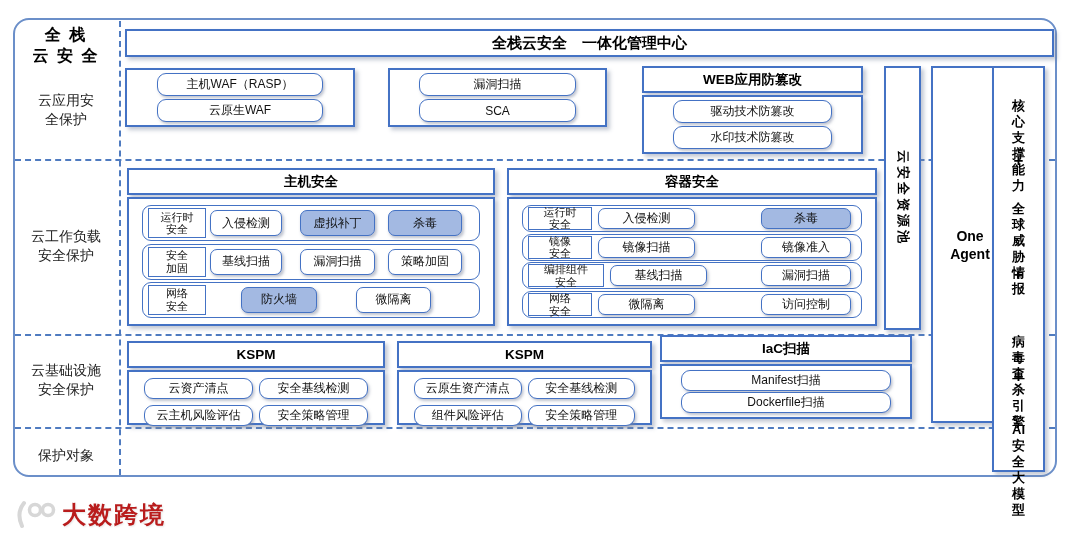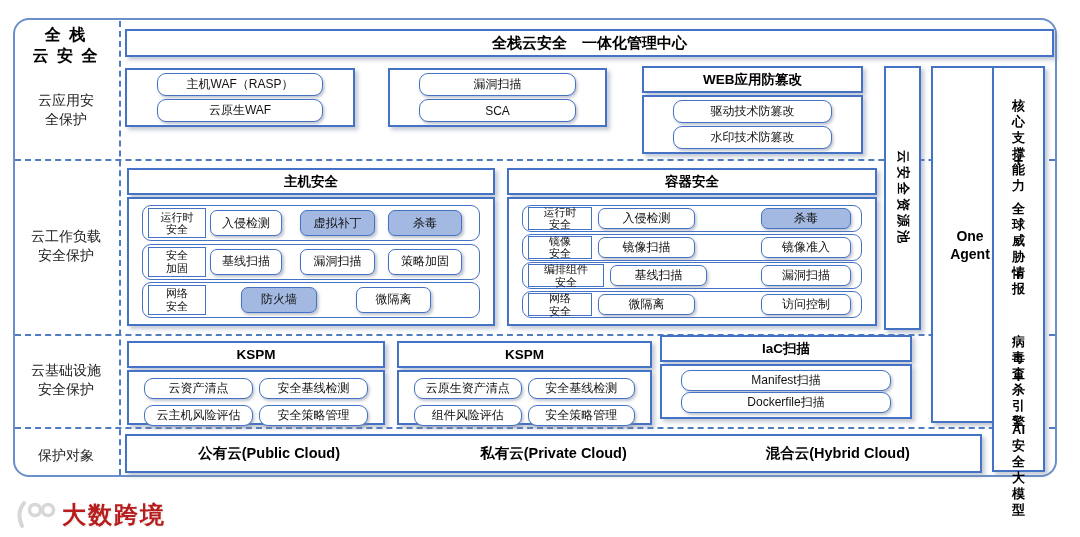--- a/index.html
+++ b/index.html
@@ -201,25 +201,20 @@
     </div>
   </div>
   <div class="panel" id="p-iac">
     <div class="p-head">IaC扫描</div>
     <div class="p-body stack-body">
       <div class="pill">Manifest扫描</div>
       <div class="pill">Dockerfile扫描</div>
     </div>
   </div>
 
-  <div class="abs wbox" id="objects">
-    <div class="cloud">公有云(Public Cloud)</div>
-    <div class="cloud">私有云(Private Cloud)</div>
-    <div class="cloud">混合云(Hybrid Cloud)</div>
-  </div>
 
   <div class="abs wbox" id="pool">
     <span class="pool-text">云安全资源池</span>
   </div>
   <div class="abs wbox pre" id="agent">One
 Agent</div>
   <div class="abs wbox" id="caps">
     <div class="cap" id="cap-0">核心支撑能力</div>
     <div class="cap cap-plus" id="cap-1">+</div>
     <div class="cap" id="cap-2">全球威胁情报</div>

